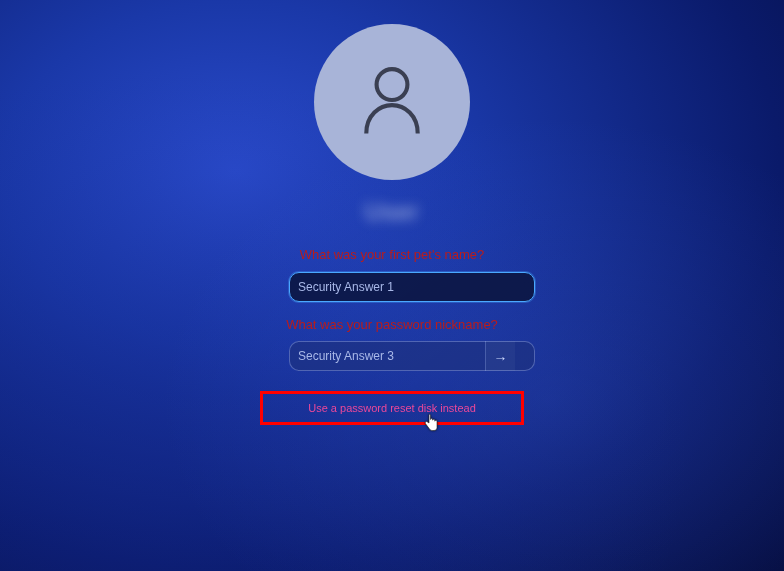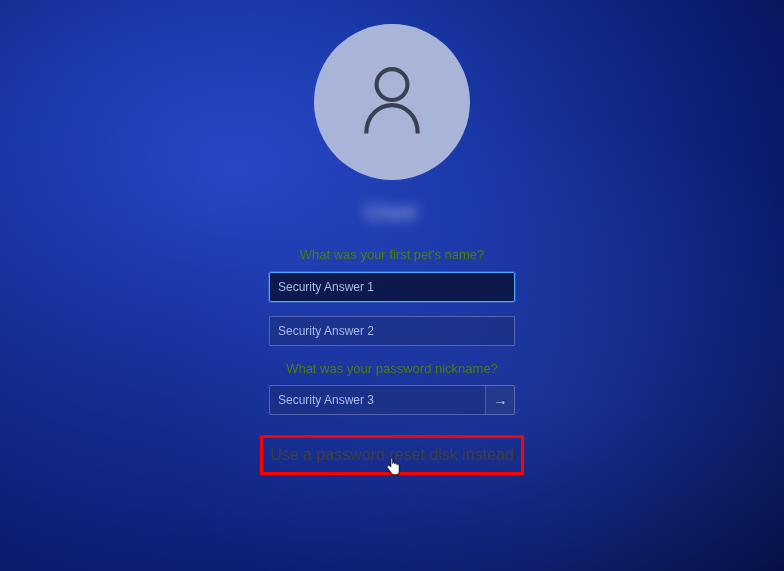--- a/index.html
+++ b/index.html
@@ -44,42 +44,43 @@
       font-size: 24px;
       color: #b8c4e8;
       filter: blur(6px);
       height: 30px;
       margin-bottom: 18px;
       letter-spacing: 1px;
       user-select: none;
     }
     .question {
       font-size: 13px;
-      color: #4d7c0f;
+      color: #b91c1c;
       text-align: center;
       max-width: 260px;
       line-height: 1.35;
       margin-bottom: 8px;
     }
     .field-row {
       width: 246px;
       margin-bottom: 14px;
       position: relative;
     }
     .answer-input {
       width: 100%;
       height: 30px;
       background: rgba(30, 48, 120, 0.55);
       border: 1px solid rgba(180, 200, 255, 0.35);
       color: #c8d4ff;
       font-size: 12px;
       padding: 0 8px;
-      border-radius: 2px;
+      border-radius: 10px;
       outline: none;
       font-family: inherit;
+      margin-left: 20px;
     }
     .answer-input::placeholder { color: #a8b8e8; }
     .answer-input.focused {
       background: rgba(10, 20, 60, 0.85);
       border: 1px solid #4aa8ff;
       box-shadow: 0 0 0 1px rgba(74,168,255,0.3);
     }
     .arrow-btn {
       position: absolute;
       right: 0;
@@ -98,22 +99,22 @@
     .field-row .answer-input.has-arrow { padding-right: 16px; }
     .reset-link-wrap {
       width: 264px;
       border: 3px solid #ff0000;
       padding: 8px 0;
       margin-top: 6px;
       display: flex;
       justify-content: center;
     }
     .reset-link {
-      font-size: 16px;
-      color: #404040;
+      font-size: 11px;
+      color: #ec4899;
       cursor: pointer;
       position: relative;
     }
     .cursor-icon {
       position: absolute;
       left: 116px;
       top: 12px;
       color: #ffffff;
       pointer-events: none;
     }
@@ -133,23 +134,20 @@
     </span>
   </div>
 
   <div class="username">User</div>
 
   <div class="question">What was your first pet's name?</div>
   <div class="field-row">
     <input class="answer-input focused" type="text" placeholder="Security Answer 1" style="">
   </div>
 
-  <div class="field-row">
-    <input class="answer-input" type="text" placeholder="Security Answer 2" style="">
-  </div>
 
   <div class="question">What was your password nickname?</div>
   <div class="field-row">
     <input class="answer-input has-arrow" type="text" placeholder="Security Answer 3" style="">
     <div class="arrow-btn">
       <span>→</span>
     </div>
   </div>
 
   <div class="reset-link-wrap">

